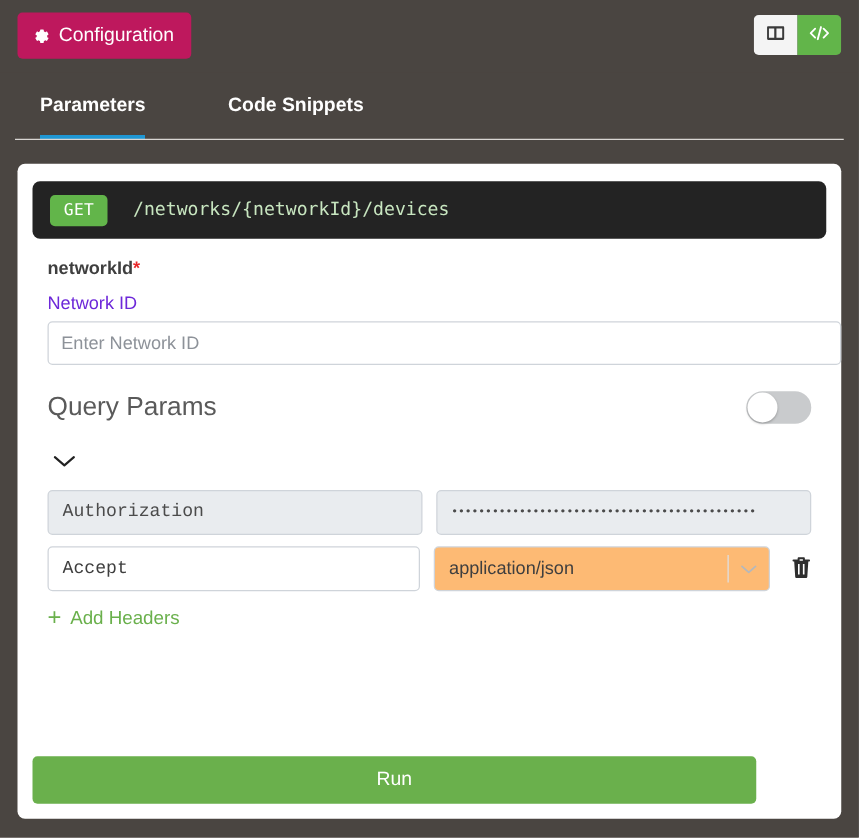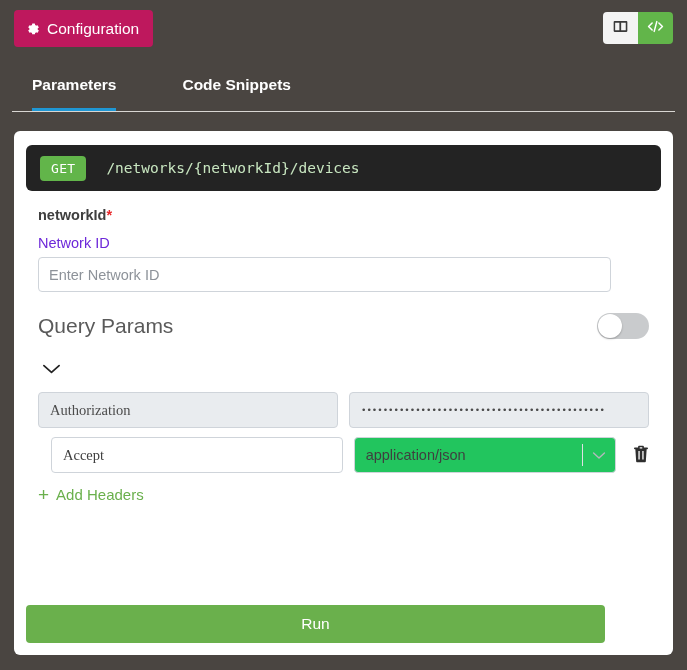--- a/index.html
+++ b/index.html
@@ -128,21 +128,21 @@
     color: #3f3f3f;
   }
   .req { color: #e8282b; font-weight: bold; }
   .field-label {
     margin: 12px 0 6px 12px;
     font-size: 14.5px;
     color: #6d28d9;
   }
   .text-input {
     display: block;
-    width: 573px;
+    width: 635px;
     margin: 0 0 0 12px;
     height: 35px;
     border: 1px solid #cfd4da;
     border-radius: 4px;
     padding: 0 10px;
     font-size: 14.5px;
     color: #3f3f3f;
     font-family: "Liberation Sans", sans-serif;
     background: #ffffff;
   }
@@ -189,21 +189,21 @@
     align-items: center;
     margin: 0 12px 9px 12px;
     gap: 11px;
   }
   .hdr-key {
     height: 36px;
     border-radius: 4px;
     border: 1px solid #cfd4da;
     padding: 0 11px;
     font-size: 14.5px;
-    font-family: Liberation Serif, serif;
+    font-family: Liberation Mono, monospace;
     color: #3f3f3f;
     background: #ffffff;
   }
   .hdr-key.locked, .hdr-val.locked {
     background: #e9ecef;
     color: #4b4b4b;
   }
   .hdr-val {
     height: 36px;
     border-radius: 4px;
@@ -218,26 +218,26 @@
   .row-auth .hdr-val {
     width: 319px;
     font-family: "DejaVu Sans Mono", monospace;
     font-size: 9px;
     letter-spacing: 0px;
     color: #4b4b4b;
     display: flex; align-items: center;
     overflow: hidden;
     white-space: nowrap;
   }
-  .row-accept .hdr-key { width: 317px; margin-left: 13px; }
+  .row-accept .hdr-key { width: 317px; }
   .select-wrap {
     width: 287px; height: 36px;
     border: 1px solid #cfd4da;
     border-radius: 4px;
-    background: #22c55e;
+    background: #fdba74;
     display: flex;
     align-items: center;
     position: relative;
     cursor: pointer;
   }
   .select-value {
     flex: 1;
     padding: 0 11px;
     font-size: 14.5px;
     color: #3f3f3f;

